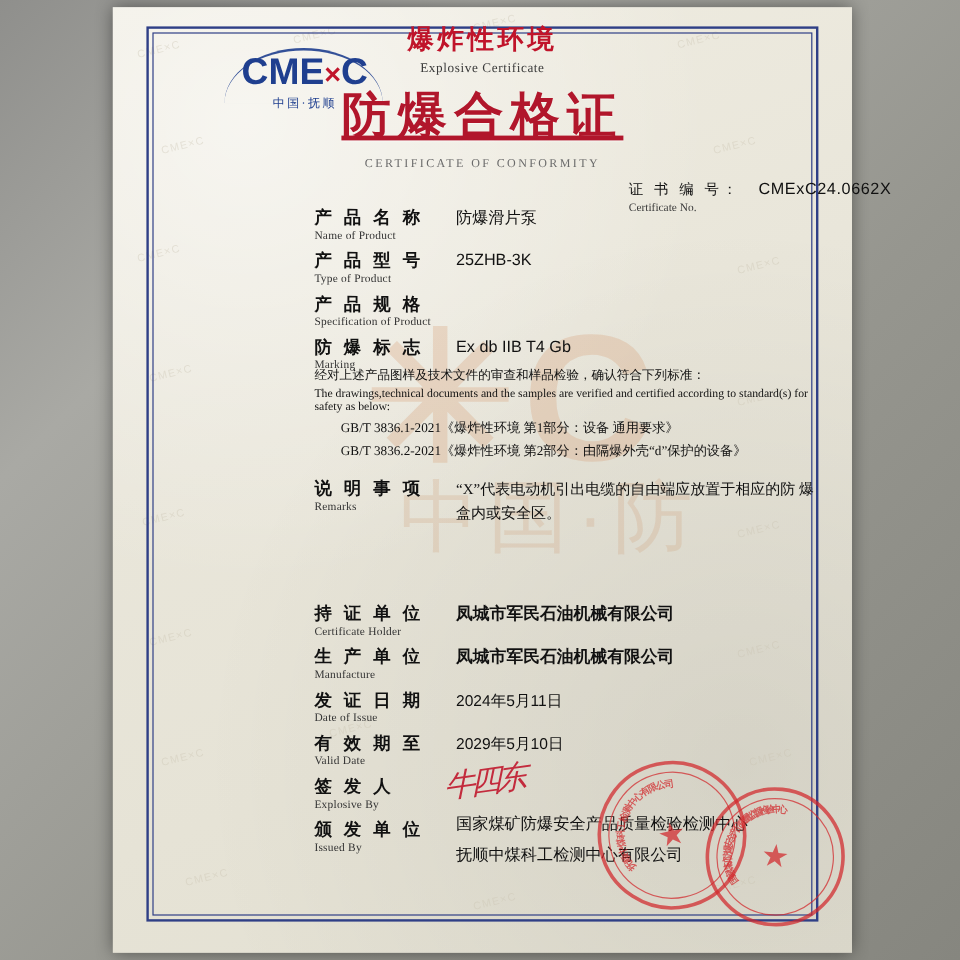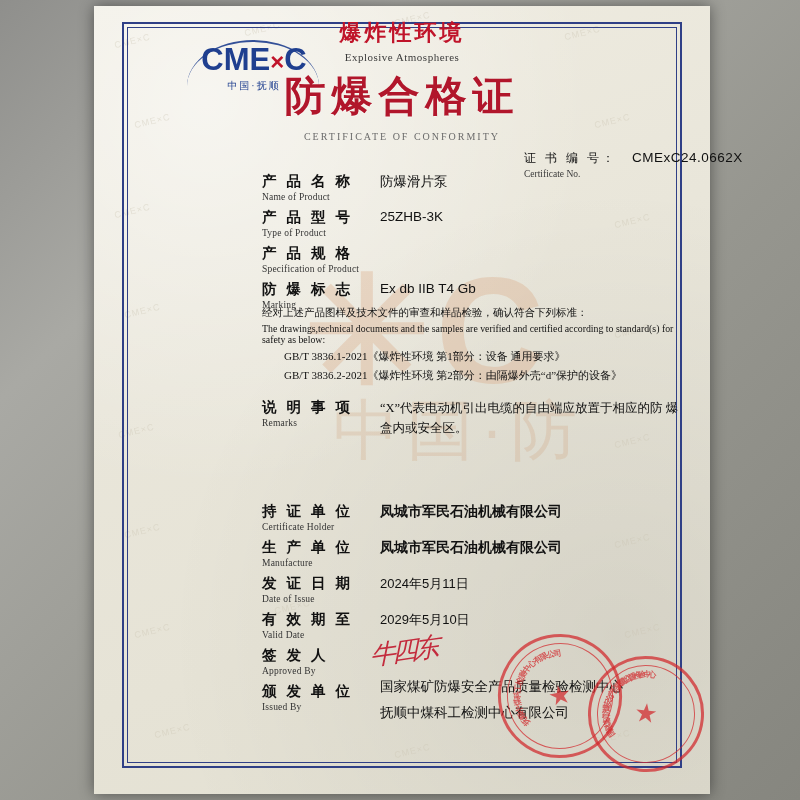--- a/index.html
+++ b/index.html
@@ -54,21 +54,21 @@
     color:rgba(206,150,110,.22);font-size:66px;font-weight:normal;
     font-family:"Liberation Sans", sans-serif;letter-spacing:8px;pointer-events:none;
   }
   
   .hdr{position:absolute;left:0;right:0;top:12px;text-align:center;}
   .hdr .cn-top{color:#c0142a;font-size:22px;font-weight:bold;letter-spacing:3px;
     font-family:"Liberation Sans", sans-serif;}
   .hdr .en-top{color:#3b3b3b;font-size:11px;letter-spacing:.5px;margin-top:3px;}
   .title-cn{color:#b1162b;font-size:41px;font-weight:bold;letter-spacing:6px;
     font-family:"Liberation Sans", sans-serif;margin-top:6px;
-    text-shadow:0 1px 0 rgba(255,255,255,.5);}
+    text-shadow:0 1px 0 rgba(255,255,255,.5);text-decoration:underline;}
   .title-en{color:#6b6b6b;font-size:10px;letter-spacing:2px;margin-top:7px;}
   
   .logo{position:absolute;left:85px;top:38px;width:150px;text-align:center;}
   .logo .mark{font-family:"Liberation Sans", sans-serif;font-size:31px;font-weight:bold;
     color:#1f3f8f;letter-spacing:0px;line-height:1;}
   .logo .mark .x{color:#c0142a;font-size:24px;}
   .logo .sub{margin-top:4px;font-size:10px;color:#1f3f8f;letter-spacing:2px;}
   .logo .swoosh{position:absolute;left:8px;top:-4px;width:132px;height:44px;
     border-top:2px solid #1f3f8f;border-radius:50%/100% 100% 0 0;opacity:.9;}
   
@@ -157,21 +157,21 @@
     </div>
 
     <div class="logo">
       <div class="swoosh"></div>
       <div class="mark"><span>CME</span><span class="x">×</span><span>C</span></div>
       <div class="sub">中国·抚顺</div>
     </div>
 
     <div class="hdr">
       <div class="cn-top">爆炸性环境</div>
-      <div class="en-top">Explosive Atmospheres</div>
+      <div class="en-top">Explosive Certificate</div>
       <div class="title-cn">防爆合格证</div>
       <div class="title-en">CERTIFICATE OF CONFORMITY</div>
     </div>
 
     <div class="certno">
       <div class="cn">证 书 编 号：</div>
       <div class="en">Certificate  No.</div>
       <div class="val">CMExC24.0662X</div>
     </div>
 
@@ -230,21 +230,21 @@
         <div class="lab-en">Date of Issue</div>
         <div class="val plain">2024年5月11日</div>
       </div>
       <div class="row">
         <div class="lab-cn">有 效 期 至</div>
         <div class="lab-en">Valid Date</div>
         <div class="val plain">2029年5月10日</div>
       </div>
       <div class="row">
         <div class="lab-cn">签 发 人</div>
-        <div class="lab-en">Approved By</div>
+        <div class="lab-en">Explosive By</div>
       </div>
       <div class="row">
         <div class="lab-cn">颁 发 单 位</div>
         <div class="lab-en">Issued By</div>
       </div>
     </div>
 
     <div class="sign">牛四东</div>
 
     <div class="issuer">

